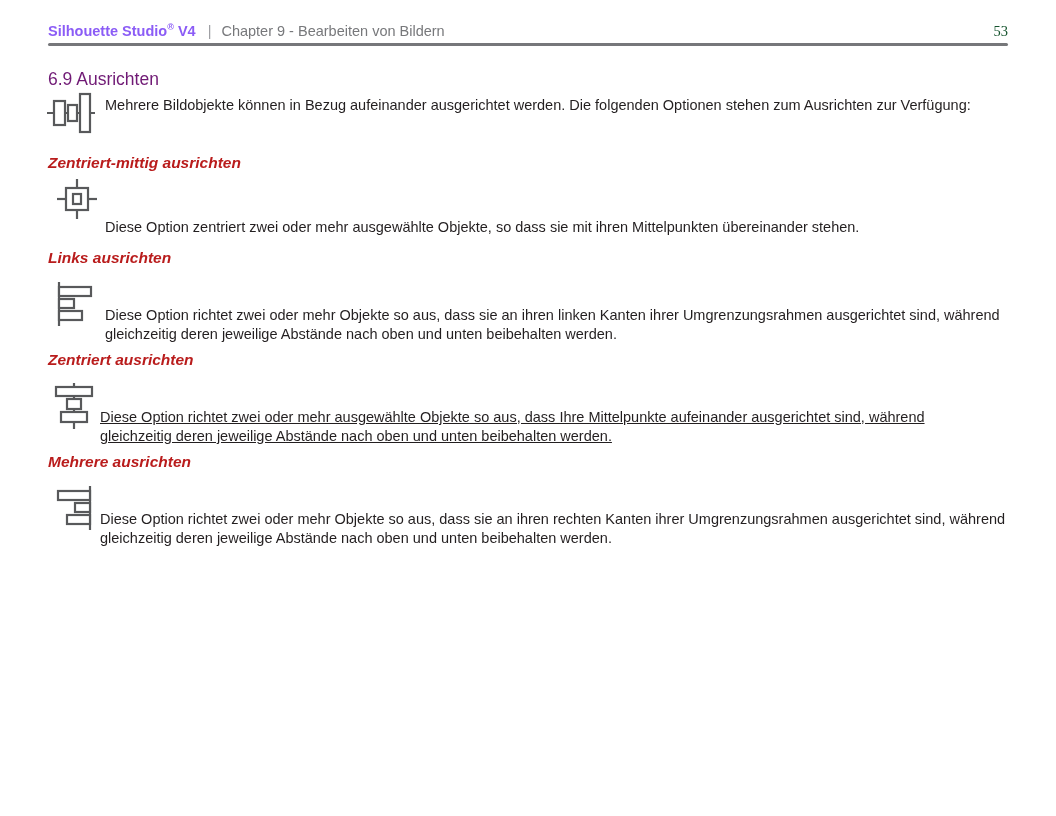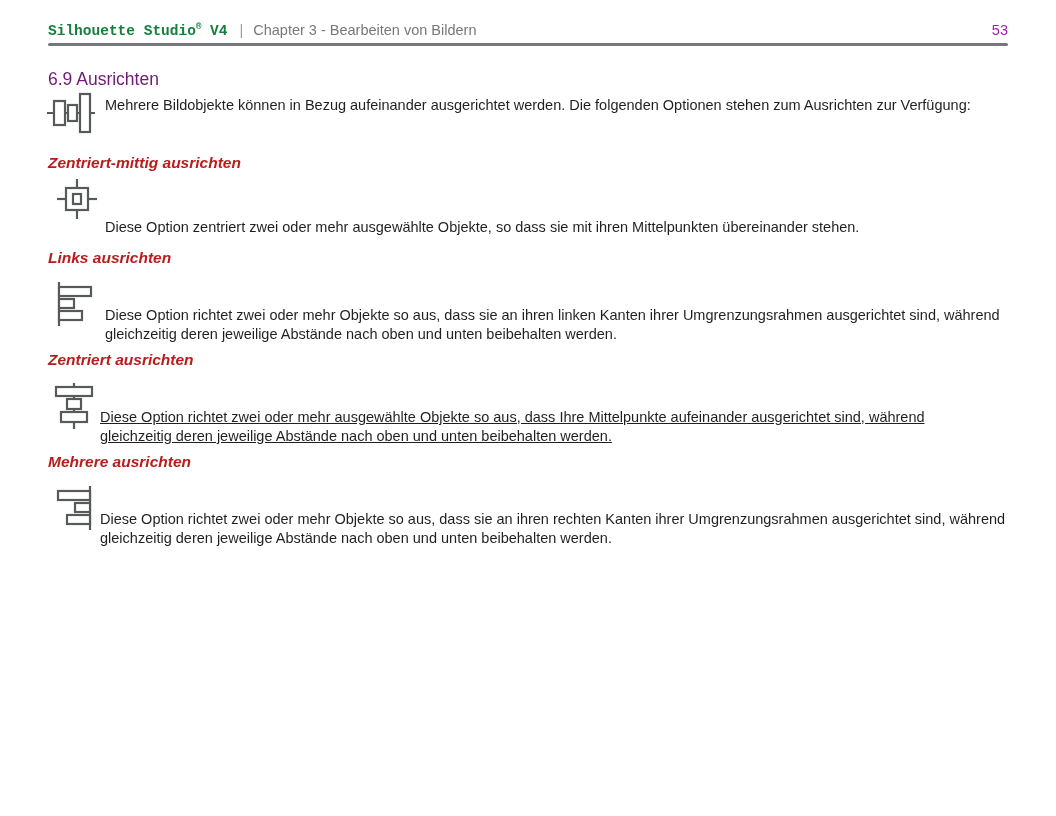--- a/index.html
+++ b/index.html
@@ -21,36 +21,36 @@
     left: 48px;
     right: 48px;
     top: 22px;
     height: 22px;
     font-size: 14.5px;
     display: flex;
     align-items: baseline;
     white-space: nowrap;
   }
   .brand {
-    color: #15803d;
+    color: #8b5cf6;
     font-weight: bold;
-    font-family: Liberation Mono, monospace;
   }
   .brand sup { font-size: 9px; }
   .header-sep {
     color: #9b9ca0;
     margin: 0 10px 0 12px;
     font-weight: normal;
   }
   .chapter {
     color: #77787b;
   }
   .page-number {
     margin-left: auto;
-    color: #a21caf;
+    color: #14532d;
+    font-family: Liberation Serif, serif;
   }
   .header-rule {
     position: absolute;
     left: 48px;
     right: 48px;
     top: 43px;
     height: 3px;
     background: #76777a;
     border-radius: 2px;
   }
@@ -113,21 +113,21 @@
   svg { display: block; }
 </style>
 </head>
 <body>
 
 <div class="page">
 
   <div class="header">
     <span class="brand"><span>Silhouette Studio</span><sup>®</sup><span> V4</span></span>
     <span class="header-sep">|</span>
-    <span class="chapter">Chapter 3 - Bearbeiten von Bildern</span>
+    <span class="chapter">Chapter 9 - Bearbeiten von Bildern</span>
     <span class="page-number">53</span>
   </div>
   <div class="header-rule"></div>
 
   <div class="section-title">6.9 Ausrichten</div>
 
   <div class="intro-icon">
     <svg width="50" height="44" viewBox="0 0 50 44" fill="none" stroke="#58595b" stroke-width="2.2">
       <line x1="1" y1="22" x2="49" y2="22"></line>
       <rect x="8" y="10" width="11" height="24" fill="#ffffff"></rect>

